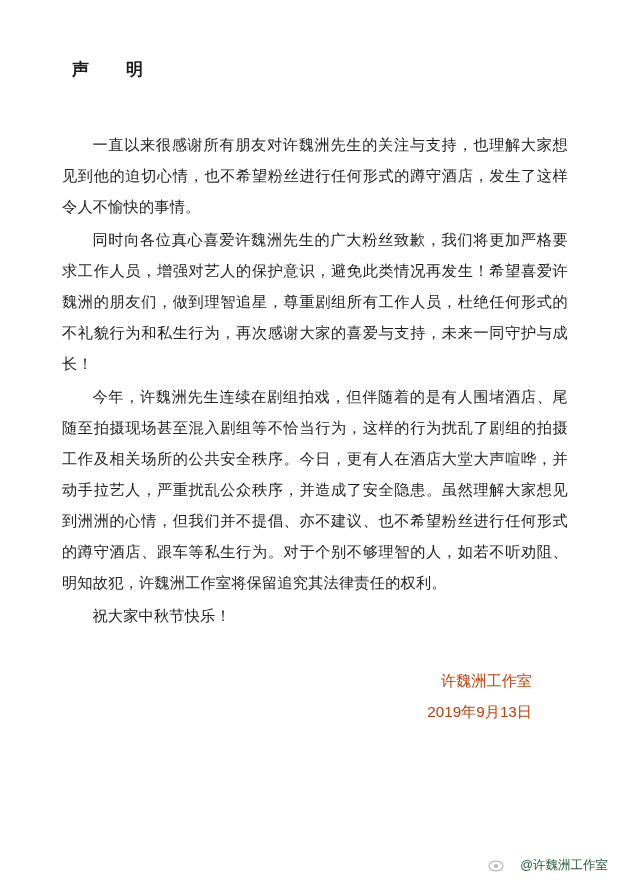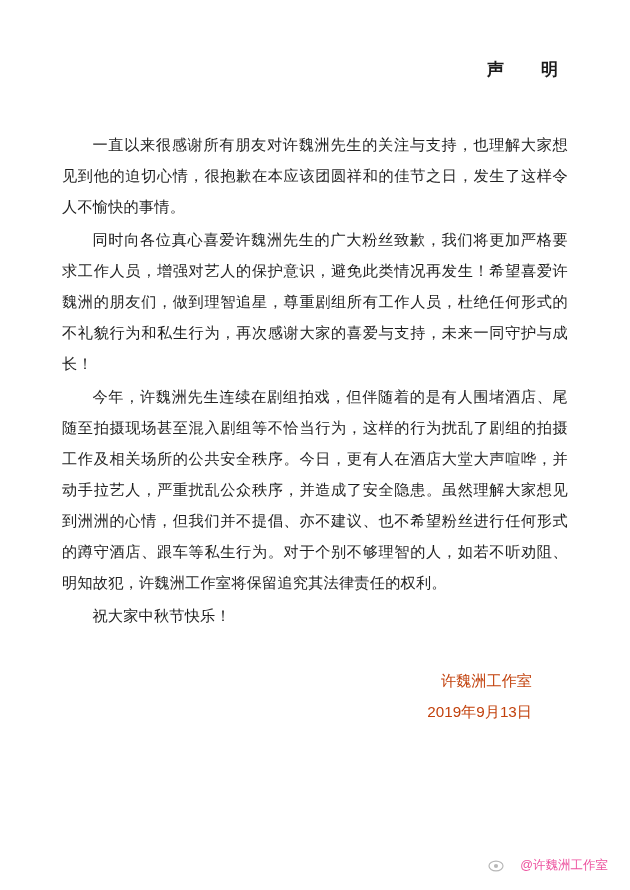--- a/index.html
+++ b/index.html
@@ -16,21 +16,21 @@
     overflow: hidden;
   }
   .page {
     position: relative;
     width: 630px;
     height: 890px;
     box-sizing: border-box;
     padding: 0 62px;
   }
   .doc-title {
-    text-align: right;
+    text-align: left;
     font-size: 17px;
     font-weight: bold;
     letter-spacing: 10px;
     padding-top: 58px;
     padding-left: 10px;
     color: #1b1b1b;
   }
   .body-text {
     margin-top: 48px;
   }
@@ -55,39 +55,39 @@
   .sig-line {
     display: block;
   }
   .watermark {
     position: absolute;
     right: 22px;
     bottom: 16px;
     display: flex;
     align-items: center;
     gap: 16px;
-    color: #ec4899;
+    color: #14532d;
     font-size: 12.5px;
     opacity: 0.95;
   }
   .weibo-eye {
     width: 16px;
     height: 16px;
     display: inline-block;
   }
 </style>
 </head>
 <body>
 
 <div class="page">
 
   <div class="doc-title">声　明</div>
 
   <div class="body-text">
-    <p class="para">一直以来很感谢所有朋友对许魏洲先生的关注与支持，也理解大家想见到他的迫切心情，很抱歉在本应该团圆祥和的佳节之日，发生了这样令人不愉快的事情。</p>
+    <p class="para">一直以来很感谢所有朋友对许魏洲先生的关注与支持，也理解大家想见到他的迫切心情，也不希望粉丝进行任何形式的蹲守酒店，发生了这样令人不愉快的事情。</p>
     <p class="para">同时向各位真心喜爱许魏洲先生的广大粉丝致歉，我们将更加严格要求工作人员，增强对艺人的保护意识，避免此类情况再发生！希望喜爱许魏洲的朋友们，做到理智追星，尊重剧组所有工作人员，杜绝任何形式的不礼貌行为和私生行为，再次感谢大家的喜爱与支持，未来一同守护与成长！</p>
     <p class="para">今年，许魏洲先生连续在剧组拍戏，但伴随着的是有人围堵酒店、尾随至拍摄现场甚至混入剧组等不恰当行为，这样的行为扰乱了剧组的拍摄工作及相关场所的公共安全秩序。今日，更有人在酒店大堂大声喧哗，并动手拉艺人，严重扰乱公众秩序，并造成了安全隐患。虽然理解大家想见到洲洲的心情，但我们并不提倡、亦不建议、也不希望粉丝进行任何形式的蹲守酒店、跟车等私生行为。对于个别不够理智的人，如若不听劝阻、明知故犯，许魏洲工作室将保留追究其法律责任的权利。</p>
     <p class="para">祝大家中秋节快乐！</p>
   </div>
 
   <div class="signature">
     <span class="sig-line">许魏洲工作室</span>
     <span class="sig-line">2019年9月13日</span>
   </div>
 

